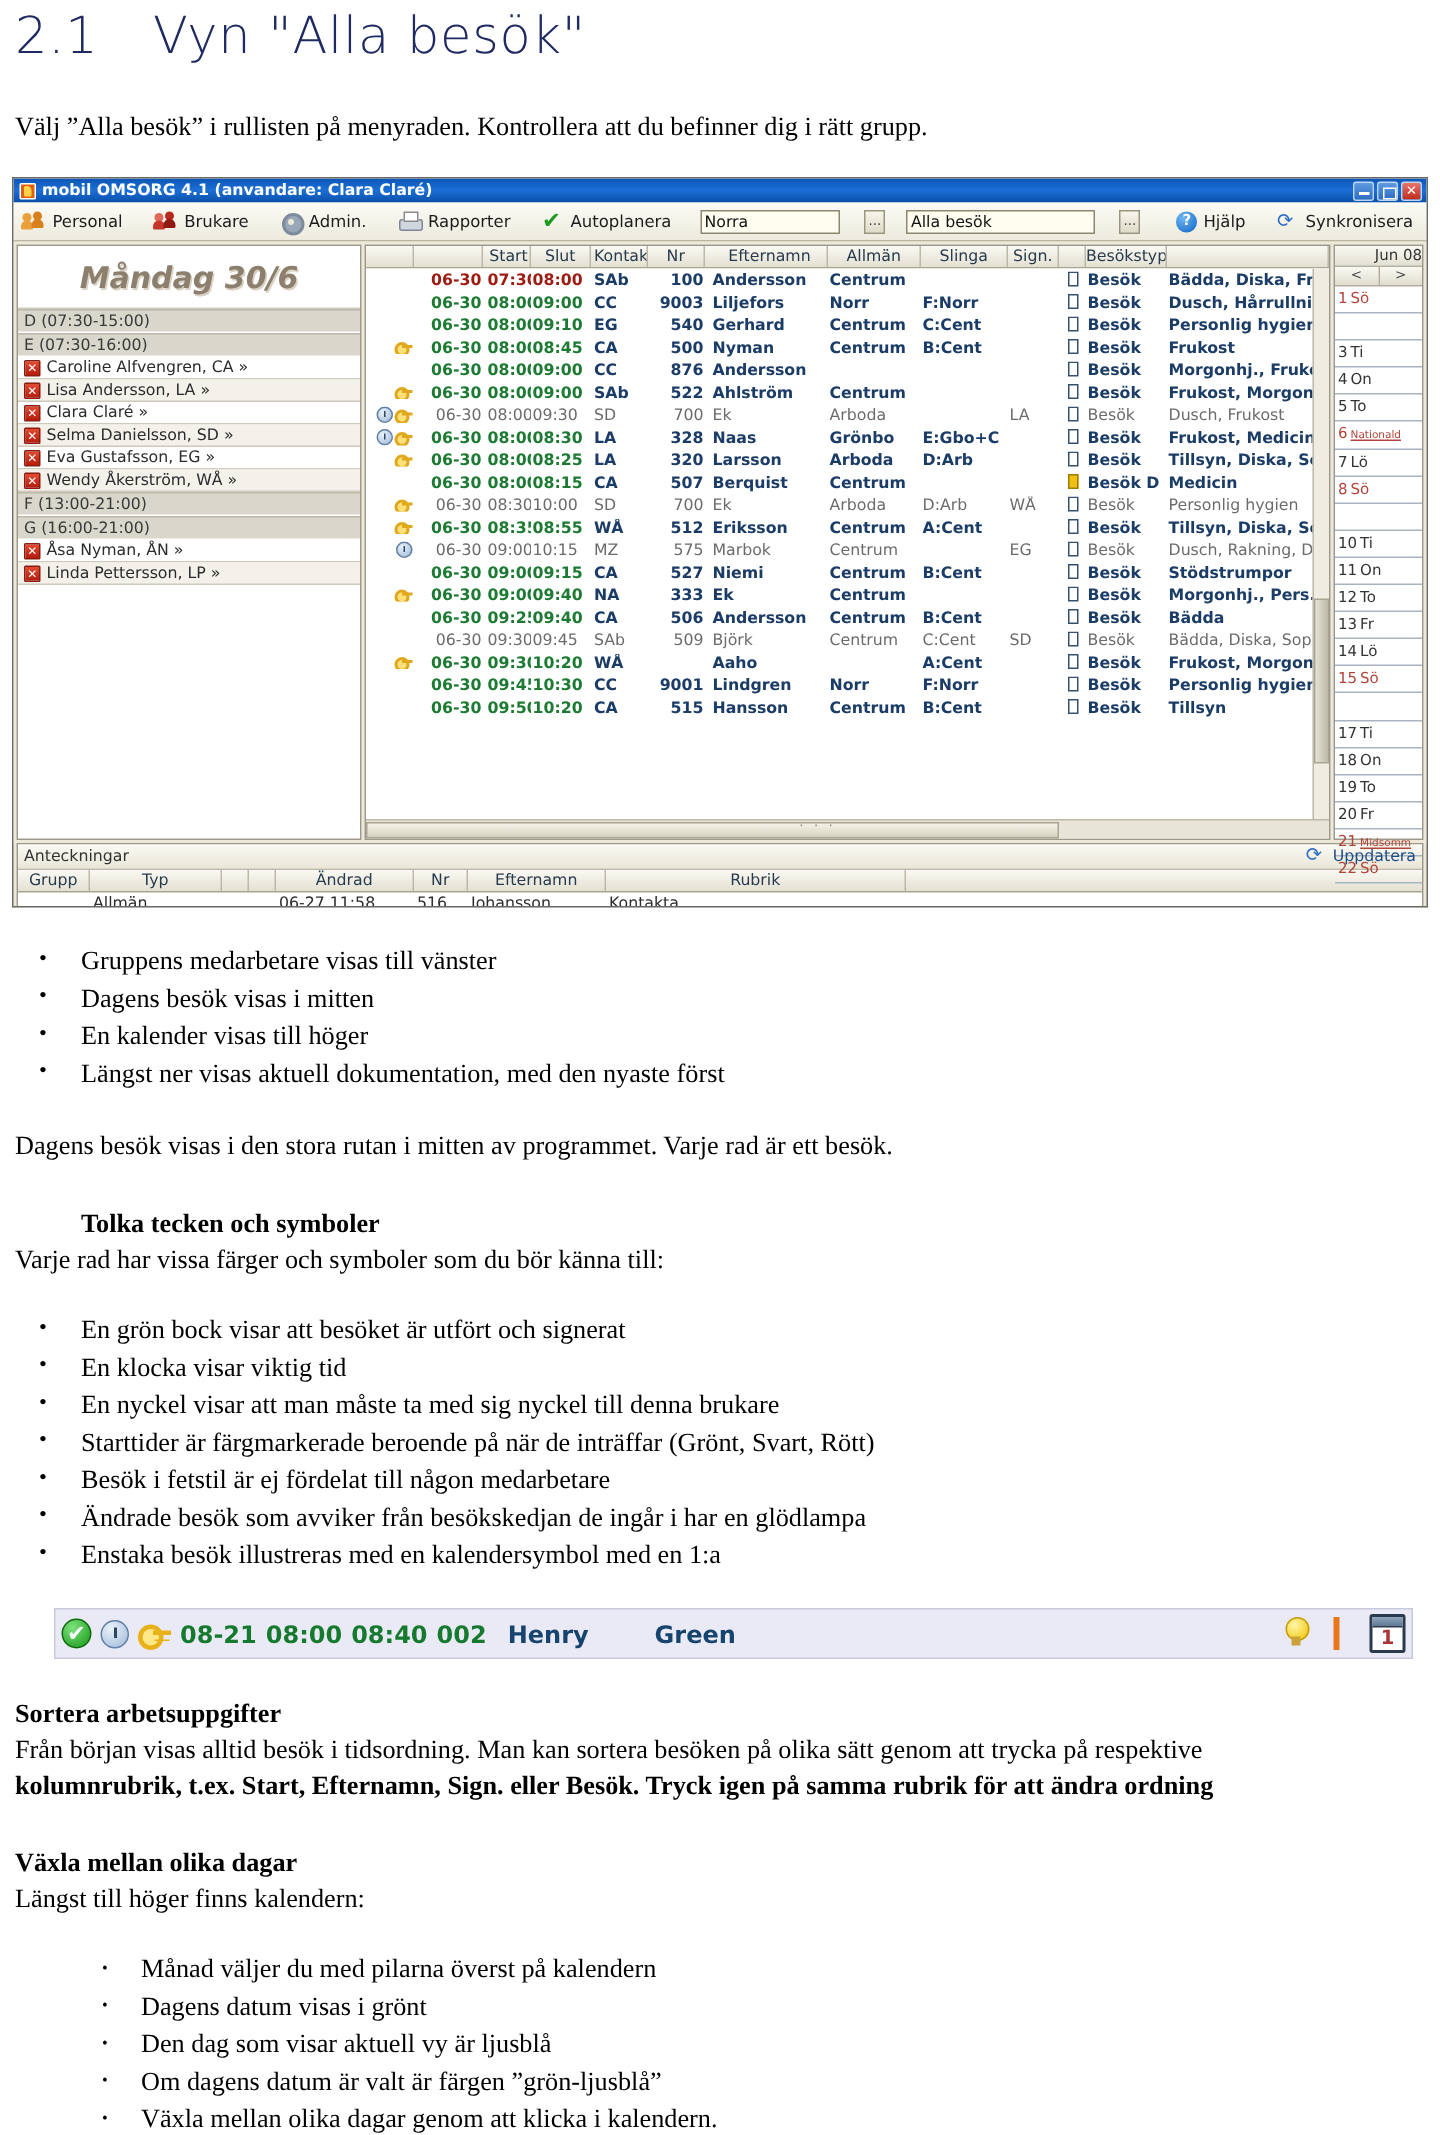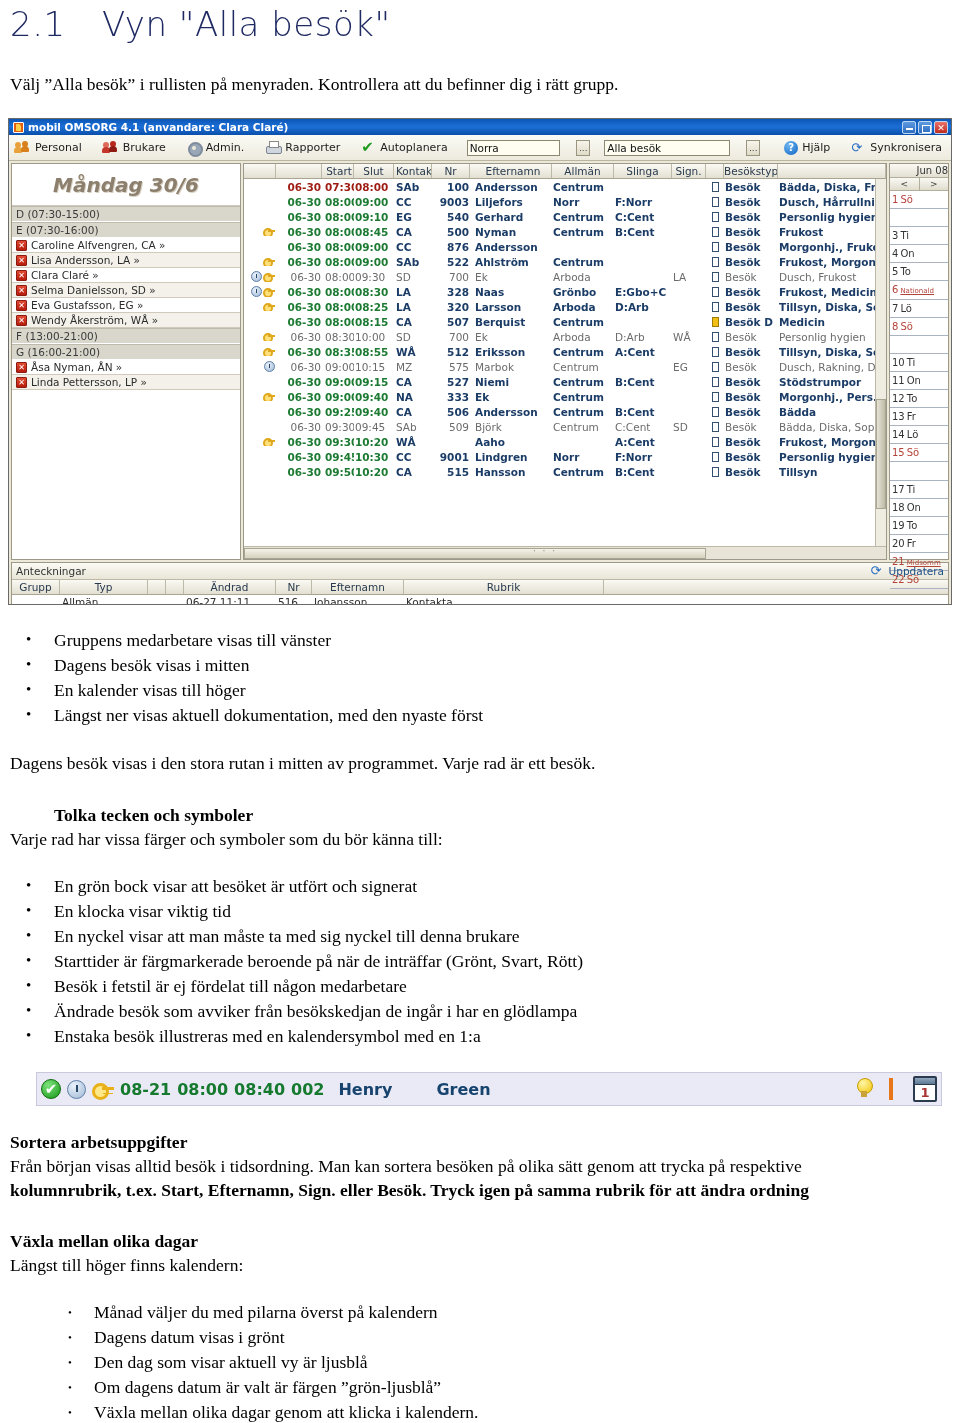--- a/index.html
+++ b/index.html
@@ -821,21 +821,21 @@
       <div class="n-nr">Nr</div>
       <div class="n-eft">Efternamn</div>
       <div class="n-rub">Rubrik</div>
     </div>
     <div id="notes-rows">
         <div class="notes-row">
           <div class="n-grupp"></div>
           <div class="n-typ">Allmän</div>
           <div class="n-sp"></div>
           <div class="n-sp2"></div>
-          <div class="n-and">06-27 11:11</div>
+          <div class="n-and">06-27 11:58</div>
           <div class="n-nr">516</div>
           <div class="n-eft">Johansson</div>
           <div class="n-rub">Kontakta</div>
         </div>
       </div>
   </div>
 </div>
 
 <ul class="doc-bullets" id="overview-bullets" style="left:0; top:628px; width:700px;">
     <li>Gruppens medarbetare visas till vänster</li>

